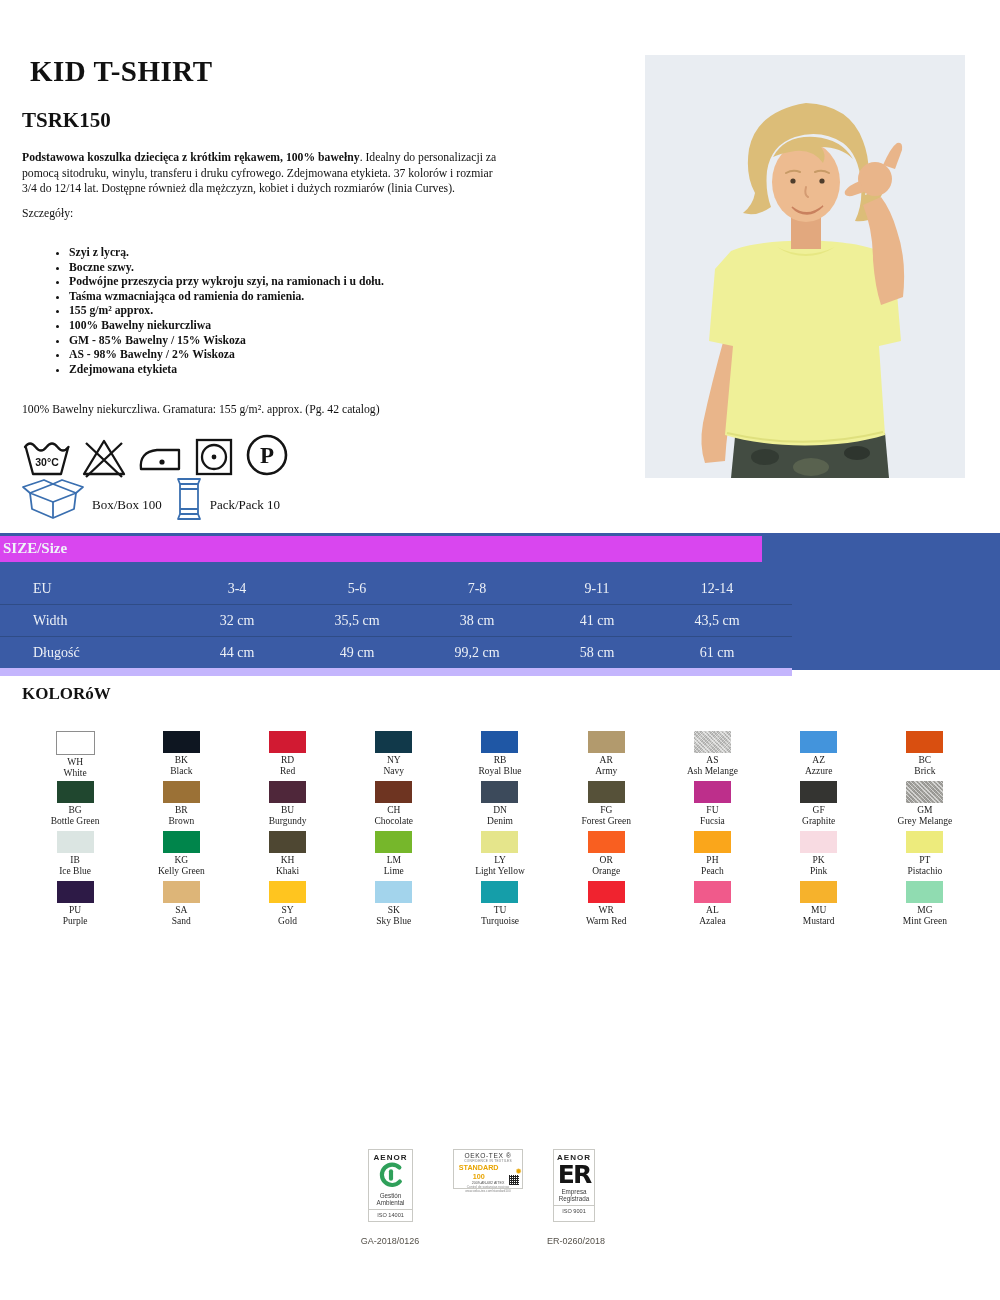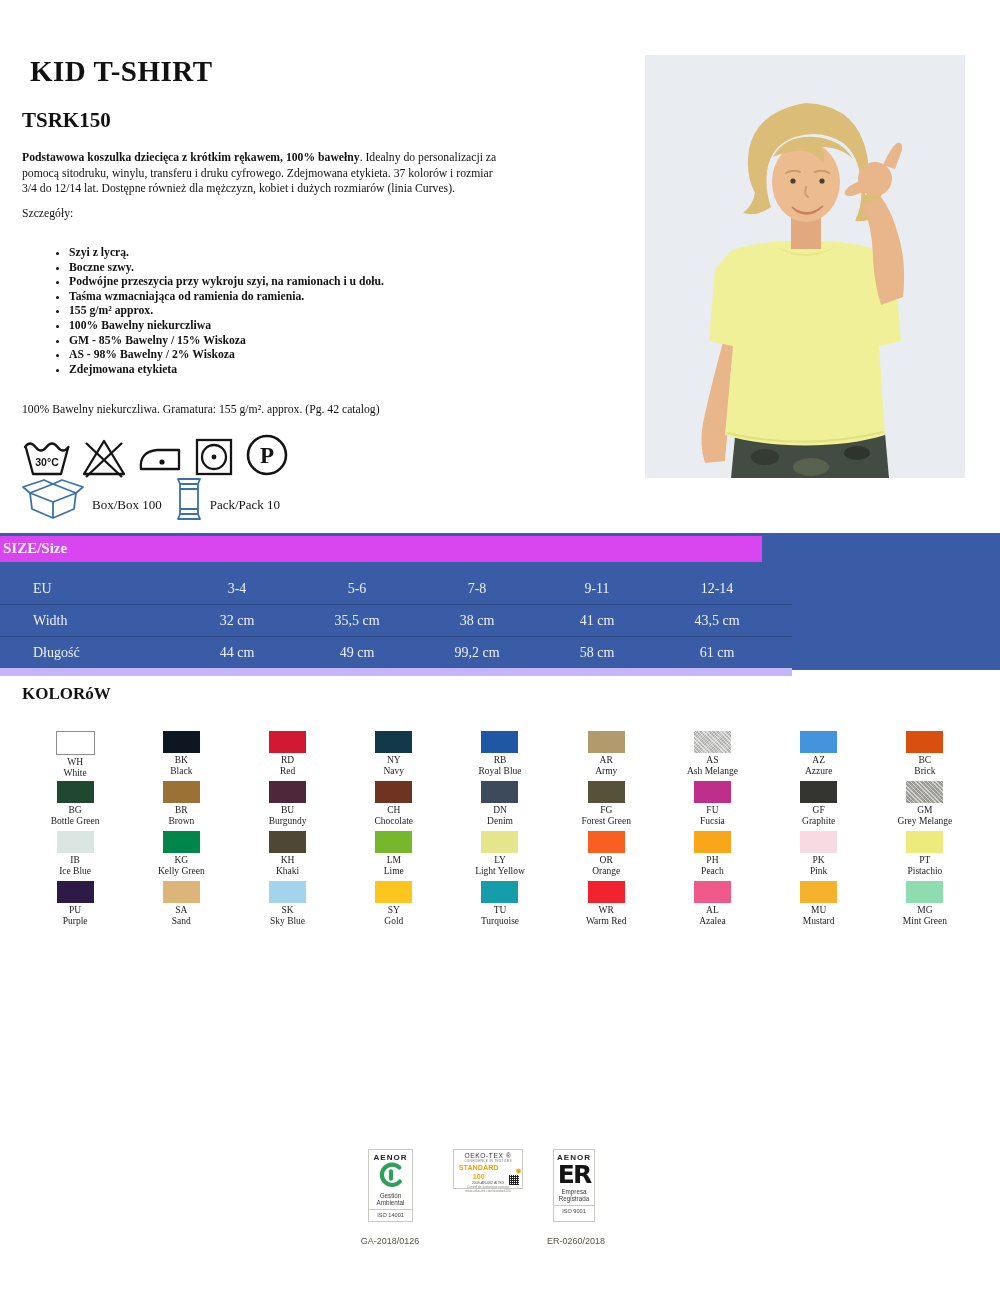--- a/index.html
+++ b/index.html
@@ -333,28 +333,28 @@
         <div class="sw" style="background-color: rgb(45, 26, 70);"></div>
         <div class="scode">PU</div>
         <div class="sname">Purple</div>
       </div>
       <div class="cell">
         <div class="sw" style="background-color: rgb(221, 181, 120);"></div>
         <div class="scode">SA</div>
         <div class="sname">Sand</div>
       </div>
       <div class="cell">
+        <div class="sw" style="background-color: rgb(255, 197, 31);"></div>
+        <div class="scode">SY</div>
+        <div class="sname">Gold</div>
+      </div>
+      <div class="cell">
         <div class="sw" style="background-color: rgb(163, 212, 236);"></div>
         <div class="scode">SK</div>
         <div class="sname">Sky Blue</div>
-      </div>
-      <div class="cell">
-        <div class="sw" style="background-color: rgb(255, 197, 31);"></div>
-        <div class="scode">SY</div>
-        <div class="sname">Gold</div>
       </div>
       <div class="cell">
         <div class="sw" style="background-color: rgb(21, 158, 169);"></div>
         <div class="scode">TU</div>
         <div class="sname">Turquoise</div>
       </div>
       <div class="cell">
         <div class="sw" style="background-color: rgb(240, 35, 47);"></div>
         <div class="scode">WR</div>
         <div class="sname">Warm Red</div>

